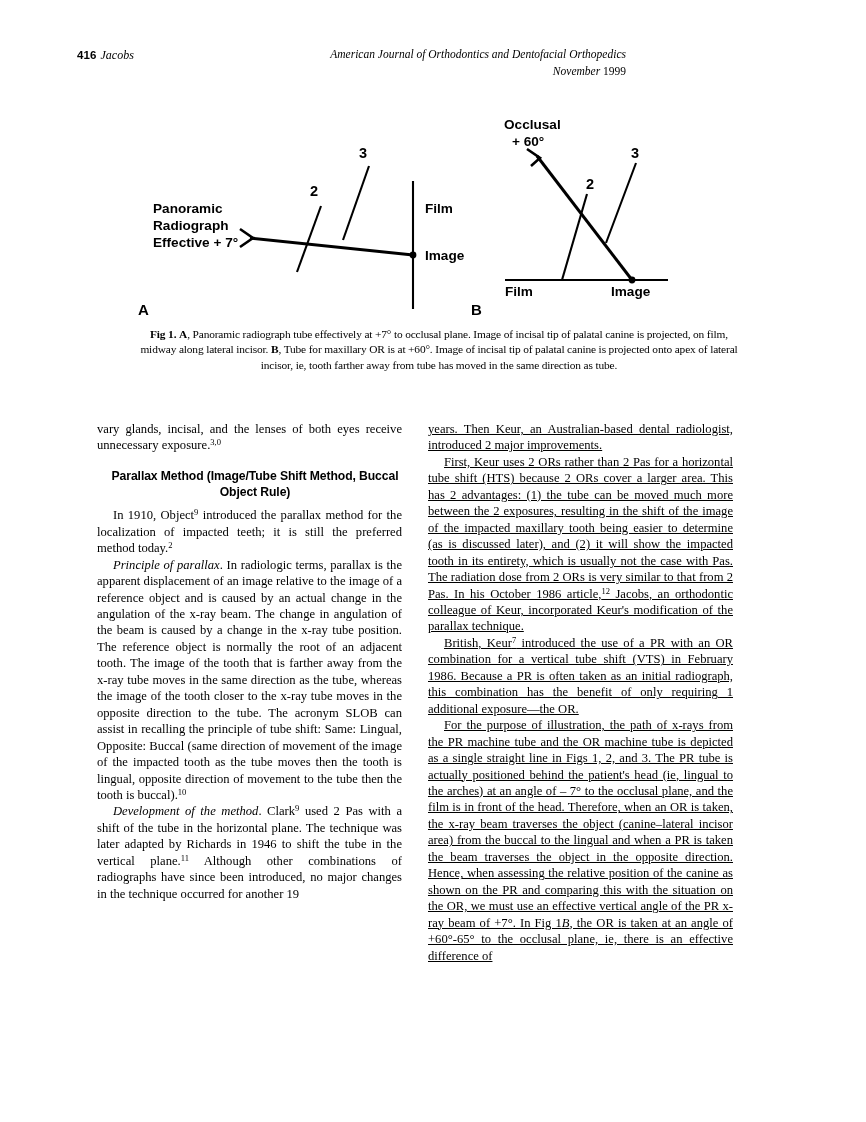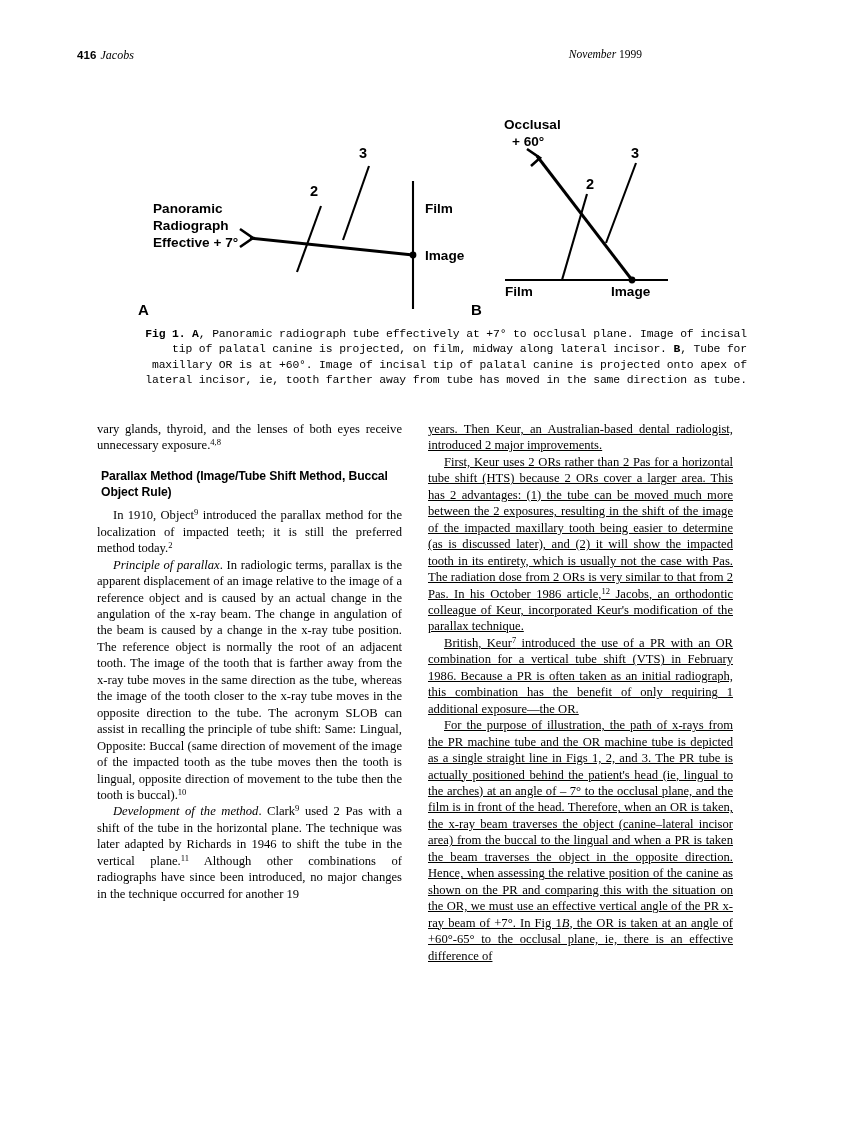--- a/index.html
+++ b/index.html
@@ -21,21 +21,20 @@
     box-sizing: border-box;
   }
 
   
   #running-head {
     position: absolute;
     left: 0;
     top: 0;
     width: 744px;
     height: 60px;
-    padding-left: 16px;
   }
   .rh-left {
     position: absolute;
     left: 77px;
     top: 48px;
     font-size: 11.5px;
     white-space: nowrap;
   }
   .rh-folio {
     font-family: "Liberation Sans", sans-serif;
@@ -80,24 +79,24 @@
   }
   #panel-label-a { left: 138px; top: 301px; }
   #panel-label-b { left: 471px; top: 301px; }
 
   
   #caption {
     position: absolute;
     left: 131px;
     top: 327px;
     width: 616px;
-    font-family: Liberation Mono, monospace;
+    font-family: Liberation Serif, serif;
     font-size: 11.4px;
     line-height: 15.3px;
-    text-align: right;
+    text-align: center;
     letter-spacing: -0.15px;
   }
   #caption b { font-weight: bold; }
 
   
   .col {
     position: absolute;
     top: 421px;
     width: 305px;
     font-family: "Liberation Serif", serif;
@@ -114,22 +113,22 @@
     margin: 0;
     text-indent: 16px;
   }
   .col p.noindent { text-indent: 0; }
 
   h3.subhead {
     font-family: "Liberation Sans", sans-serif;
     font-weight: bold;
     font-size: 12.2px;
     line-height: 16.2px;
-    margin: 14px 0 7px 4px;
-    text-align: left;
+    margin: 14px 0 7px 11px;
+    text-align: center;
     text-indent: 0;
     letter-spacing: -0.1px;
   }
 
   sup {
     font-size: 0.68em;
     vertical-align: 0.42em;
     line-height: 0;
   }
   i, em { font-style: italic; }
@@ -138,20 +137,21 @@
 </head>
 <body>
 
 <div id="page">
 
   <div id="running-head">
     <div class="rh-left">
       <span class="rh-folio">416</span><span class="rh-author">Jacobs</span>
     </div>
     <div class="rh-right">
+      <div>American Journal of Orthodontics and Dentofacial Orthopedics</div>
       <div><span>November</span> <span class="rh-year">1999</span></div>
     </div>
   </div>
 
   <div id="figure">
     <svg width="866" height="230" viewBox="0 0 866 230">
 
       <g>
 
         <line x1="413" y1="85" x2="413" y2="213" stroke="#000" stroke-width="2.1"></line>
@@ -203,21 +203,21 @@
     </svg>
   </div>
 
   <div class="panel-label" id="panel-label-a">A</div>
   <div class="panel-label" id="panel-label-b">B</div>
 
   <div id="caption"><b>Fig 1.</b> <b>A</b><span>, Panoramic radiograph tube effectively at +7° to occlusal plane. Image of incisal tip of palatal canine is projected, on film, midway along lateral incisor. </span><b>B</b><span>, Tube for maxillary OR is at +60°. Image of incisal tip of palatal canine is projected onto apex of lateral incisor, ie, tooth farther away from tube has moved in the same direction as tube.</span></div>
 
   <div class="col" id="col-left">
 
-    <p class="noindent"><span>vary glands, thyroid, and the lenses of both eyes receive unnecessary exposure.</span><sup>4,8</sup></p>
+    <p class="noindent"><span>vary glands, incisal, and the lenses of both eyes receive unnecessary exposure.</span><sup>3,0</sup></p>
 
 
     <h3 class="subhead">Parallax Method (Image/Tube Shift Method, Buccal Object Rule)</h3>
 
     <p><span>In 1910, Object</span><sup>9</sup><span> introduced the parallax method for the localization of impacted teeth; it is still the preferred method today.</span><sup>2</sup></p>
 
     <p><i>Principle of parallax</i><span>. In radiologic terms, parallax is the apparent displacement of an image relative to the image of a reference object and is caused by an actual change in the angulation of the x-ray beam. The change in angulation of the beam is caused by a change in the x-ray tube position. The reference object is normally the root of an adjacent tooth. The image of the tooth that is farther away from the x-ray tube moves in the same direction as the tube, whereas the image of the tooth closer to the x-ray tube moves in the opposite direction to the tube. The acronym SLOB can assist in recalling the principle of tube shift: </span><b class="sc-b">S</b><span>ame: </span><b class="sc-b">L</b><span>ingual, </span><b class="sc-b">O</b><span>pposite: </span><b class="sc-b">B</b><span>uccal (same direction of movement of the image of the impacted tooth as the tube moves then the tooth is lingual, opposite direction of movement to the tube then the tooth is buccal).</span><sup>10</sup></p>
 
     <p><i>Development of the method</i><span>. Clark</span><sup>9</sup><span> used 2 Pas with a shift of the tube in the horizontal plane. The technique was later adapted by Richards in 1946 to shift the tube in the vertical plane.</span><sup>11</sup><span> Although other combinations of radiographs have since been introduced, no major changes in the technique occurred for another 19</span></p>
   </div>

